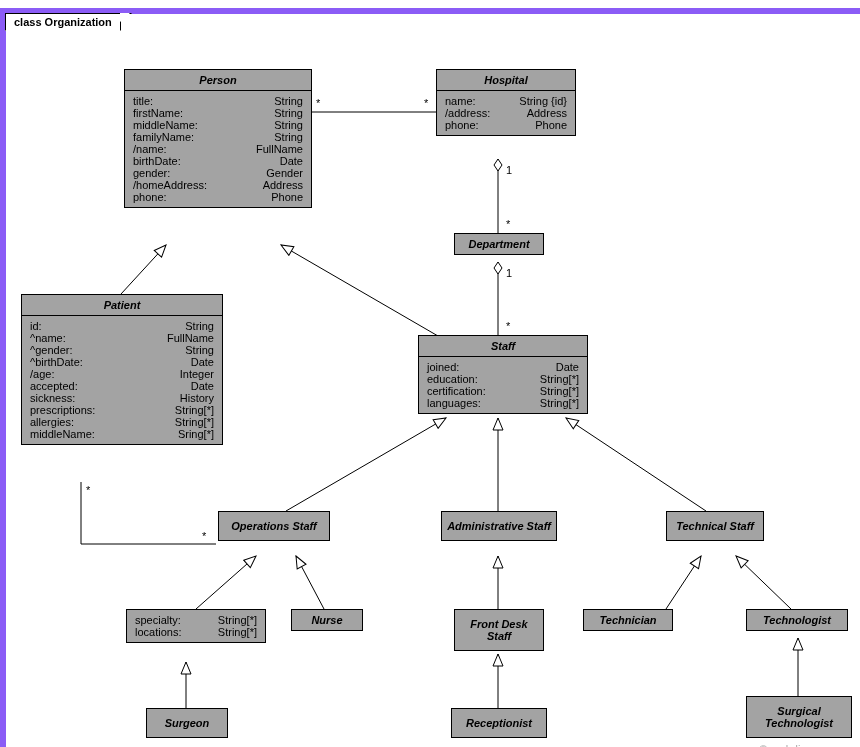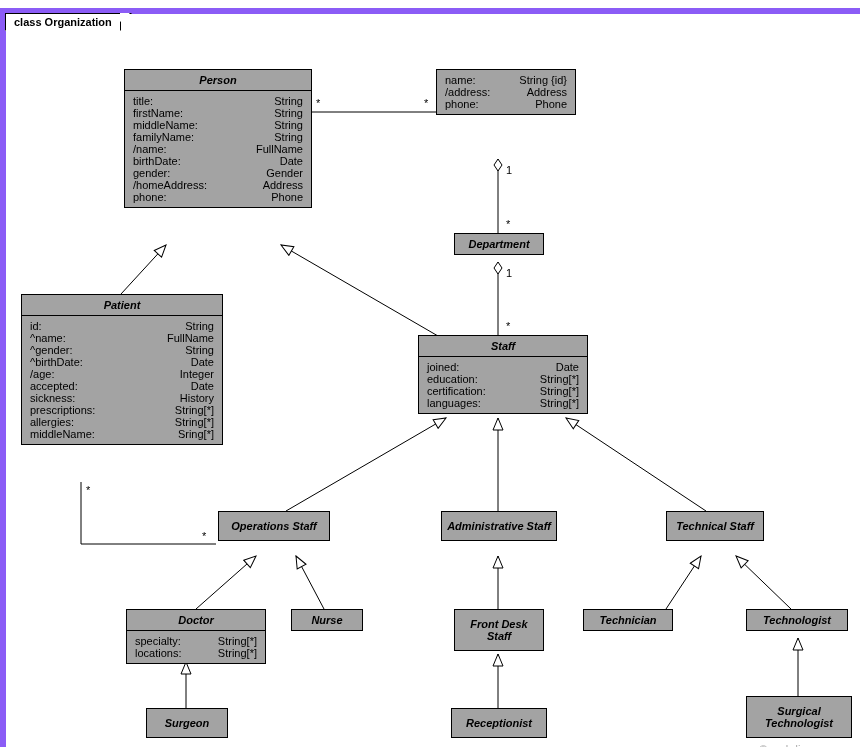--- a/index.html
+++ b/index.html
@@ -116,20 +116,21 @@
           <span>Address</span>
         </div>
         <div class="attr-row">
           <span>phone:</span>
           <span>Phone</span>
         </div>
       </div>
   </div>
 
   <div class="box" style="left:430px;top:55px;width:138px">
+    <div class="box-title">Hospital</div>
     <div class="box-body">
         <div class="attr-row">
           <span>name:</span>
           <span>String {id}</span>
         </div>
         <div class="attr-row">
           <span>/address:</span>
           <span>Address</span>
         </div>
         <div class="attr-row">
@@ -217,21 +218,20 @@
 
   <div class="box" style="left:212px;top:497px;width:110px">
     <div class="box-title no-border" style="padding:8px 4px">Operations Staff</div>
   </div>
 
   <div class="box" style="left:660px;top:497px;width:96px">
     <div class="box-title no-border" style="padding:8px 4px">Technical Staff</div>
   </div>
 
   <div class="box" style="left:120px;top:595px;width:138px">
-    <div class="box-title">Doctor</div>
     <div class="box-body">
         <div class="attr-row">
           <span>specialty:</span>
           <span>String[*]</span>
         </div>
         <div class="attr-row">
           <span>locations:</span>
           <span>String[*]</span>
         </div>
       </div>

